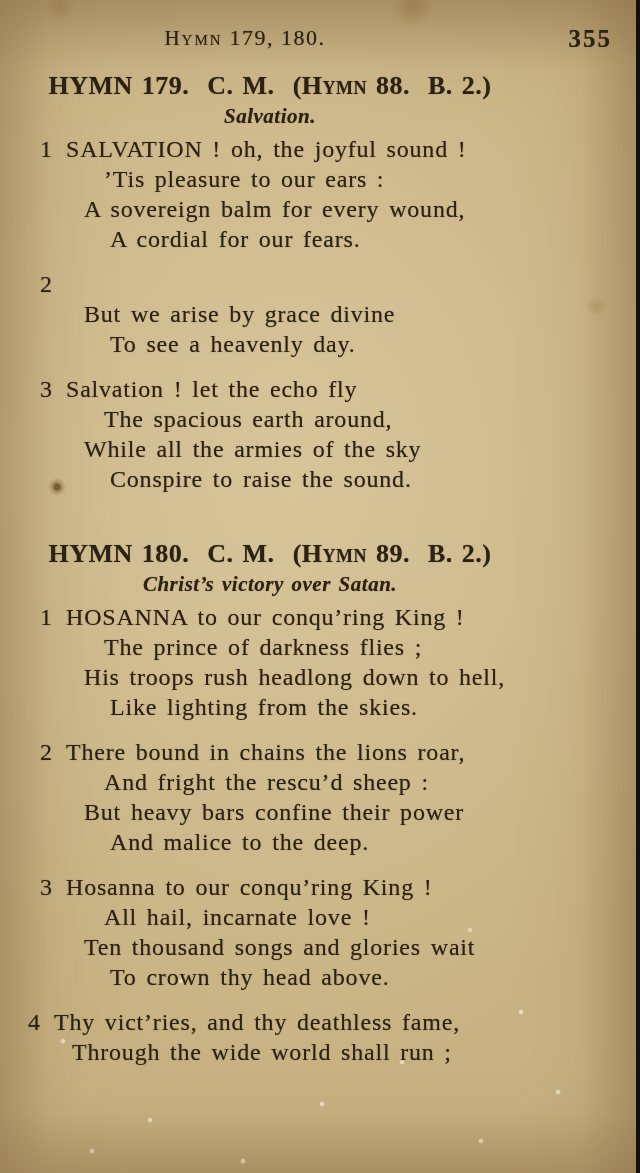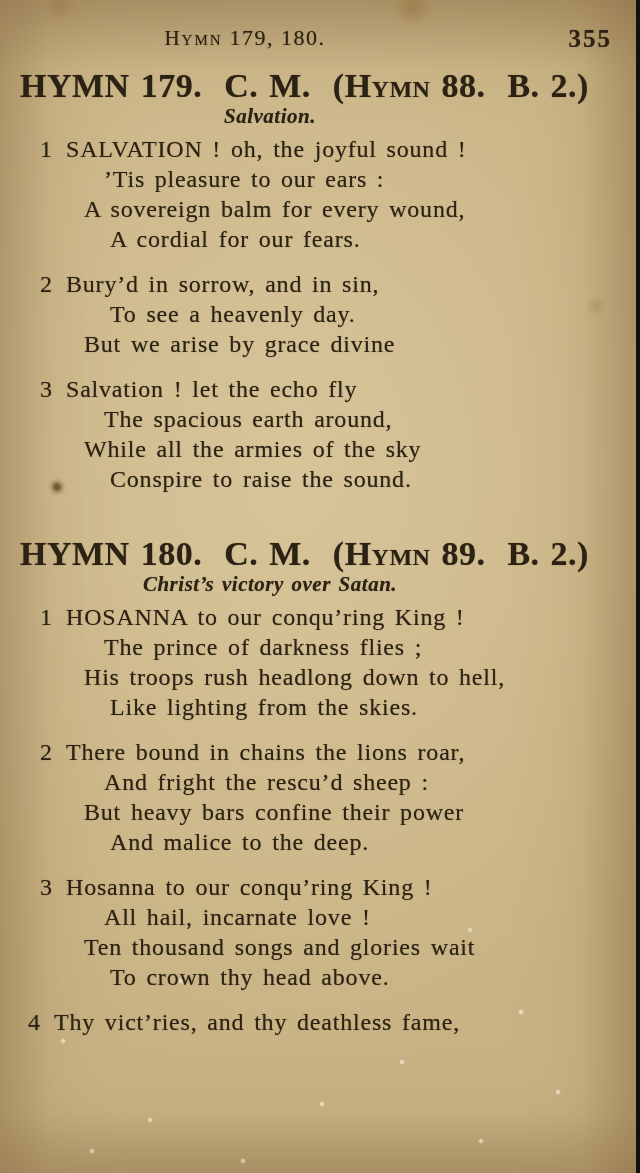--- a/index.html
+++ b/index.html
@@ -48,21 +48,21 @@
     position: absolute; right: 24px; top: 3px;
     font-size: 25px; font-weight: 700; letter-spacing: 2px; margin-left: 26px;
   }
 
   
   .hymn { position: absolute; left: 20px; width: 500px; }
   #hymn-179 { top: 70px; }
   #hymn-180 { top: 538px; }
 
   .hymn-heading {
-    margin: 0; line-height: 32px; font-size: 34px; font-weight: 700;
+    margin: 0; line-height: 32px; font-size: 26px; font-weight: 700;
     text-align: center; white-space: pre; letter-spacing: 0.5px; word-spacing: 2px;
   }
   .hymn-subtitle {
     margin: 0; line-height: 28px; font-size: 21px;
     font-weight: 700; font-style: italic; text-align: center;
     letter-spacing: 0.5px; word-spacing: 2px;
   }
 
   .stanzas { margin-top: 4px; }
   .stanza { position: relative; margin-bottom: 15px; }
@@ -94,23 +94,23 @@
     <h2 class="hymn-heading"><span>HYMN 179.  C. M.  </span><span>(</span><span class="sc">Hymn</span><span> 88.  B. 2.)</span></h2>
     <p class="hymn-subtitle">Salvation.</p>
     <div class="stanzas">
         <div class="stanza">
           <div class="line line-0"><span class="verse-num">1</span><span>SALVATION ! oh, the joyful sound !</span></div>
           <div class="line line-1"><span>’Tis pleasure to our ears :</span></div>
           <div class="line line-2"><span>A sovereign balm for every wound,</span></div>
           <div class="line line-3"><span>A cordial for our fears.</span></div>
         </div>
         <div class="stanza">
-          <div class="line line-0"><span class="verse-num">2</span><span>Bury’d in sorrow, and in sin,</span></div>
+          <div class="line line-0"><span class="verse-num">2</span></div>
+          <div class="line line-2"><span>But we arise by grace divine</span></div>
           <div class="line line-3"><span>To see a heavenly day.</span></div>
-          <div class="line line-2"><span>But we arise by grace divine</span></div>
         </div>
         <div class="stanza">
           <div class="line line-0"><span class="verse-num">3</span><span>Salvation ! let the echo fly</span></div>
           <div class="line line-1"><span>The spacious earth around,</span></div>
           <div class="line line-2"><span>While all the armies of the sky</span></div>
           <div class="line line-3"><span>Conspire to raise the sound.</span></div>
         </div>
       </div>
   </section>
 
@@ -131,17 +131,18 @@
           <div class="line line-3"><span>And malice to the deep.</span></div>
         </div>
         <div class="stanza">
           <div class="line line-0"><span class="verse-num">3</span><span>Hosanna to our conqu’ring King !</span></div>
           <div class="line line-1"><span>All hail, incarnate love !</span></div>
           <div class="line line-2"><span>Ten thousand songs and glories wait</span></div>
           <div class="line line-3"><span>To crown thy head above.</span></div>
         </div>
         <div class="stanza">
           <div class="line line-0"><span class="verse-num">4</span><span>Thy vict’ries, and thy deathless fame,</span></div>
+          <div class="line line-1"><span>Through the wide world shall run ;</span></div>
         </div>
       </div>
   </section>
 
 </div>
 
 </body></html>

